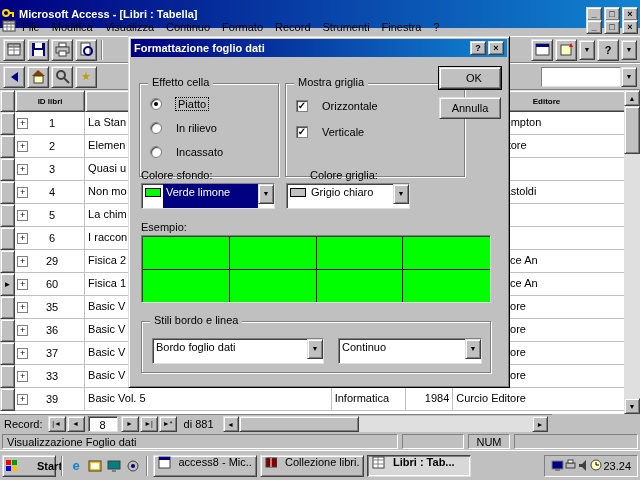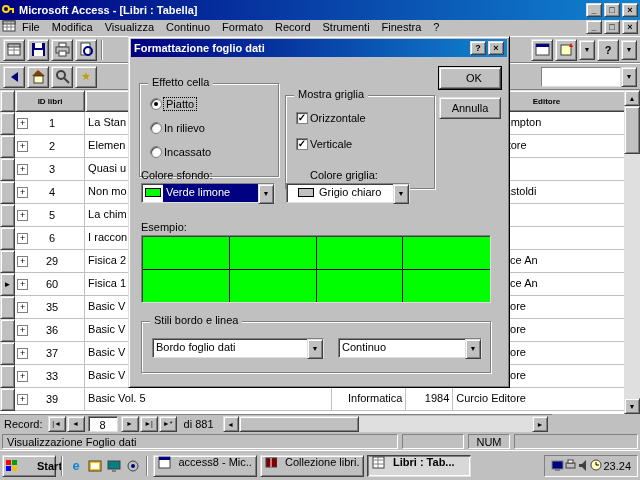--- a/index.html
+++ b/index.html
@@ -8,21 +8,21 @@
             font-family:"Liberation Sans", sans-serif; font-size:11px; color:#000; overflow:hidden; }
 
   .abs { position:absolute; }
   .raised { background:#c0c0c0; border:1px solid; border-color:#dfdfdf #404040 #404040 #dfdfdf;
             box-shadow: inset 1px 1px 0 #fff, inset -1px -1px 0 #808080; }
   .sunkenp { border:1px solid; border-color:#808080 #fff #fff #808080; }
   .field { background:#fff; border:1px solid; border-color:#808080 #dfdfdf #dfdfdf #808080;
            box-shadow: inset 1px 1px 0 #404040, inset -1px -1px 0 #fff; }
 
   
-  .titlebar { left:0; top:0; width:640px; height:20px;
+  .titlebar { left:0; top:0; width:640px; height:28px;
               background:linear-gradient(90deg,#000080,#1084d0);
               color:#fff; font-weight:bold; display:flex; align-items:center; gap:3px; padding:0 2px; }
   .titletext { flex:1; white-space:nowrap; overflow:hidden; }
   .wbtn { width:16px; height:14px; font-size:9px; font-weight:bold; text-align:center;
           line-height:12px; cursor:default; color:#000; }
   .wbtns { display:flex; gap:2px; }
 
   
   .menubar { left:0; top:18px; width:640px; height:18px; display:flex; align-items:center; padding:0 2px; }
   .menuitem { padding:1px 6px; white-space:nowrap; }
@@ -40,21 +40,21 @@
   .droparrow { width:16px; height:20px; font-size:7px; text-align:center; line-height:18px; }
 
   
   .tablearea { left:0; top:90px; width:640px; height:324px; background:#fff; overflow:hidden; }
   .tr { display:flex; height:23px; }
   .tr.head { height:22px; }
   .td { border-right:1px solid #c0c0c0; border-bottom:1px solid #c0c0c0;
         overflow:hidden; white-space:nowrap; padding:4px 3px 0 3px; }
   .th { font-weight:bold; text-align:center; padding-top:4px; }
   .w-sel { width:17px; padding:0; } .w-id { width:80px; } .w-tit { width:283px; }
-  .w-gen { width:85px;text-align:right; } .w-ann { width:53px; text-align:right; } .w-edi { width:214px; }
+  .w-gen { width:85px; } .w-ann { width:53px; text-align:right; } .w-edi { width:214px; }
   .selcell { background:#c0c0c0; border:1px solid; border-color:#dfdfdf #404040 #404040 #dfdfdf;
              box-shadow: inset 1px 1px 0 #fff, inset -1px -1px 0 #808080;
              font-size:8px; text-align:center; line-height:21px; padding:0; }
   .idcell { display:flex; align-items:center; padding:0 2px; }
   .expandbox { width:11px; height:11px; background:#fff; border:1px solid #808080;
                font-size:9px; line-height:9px; text-align:center; margin-right:2px; flex:0 0 auto; }
   .idnum { flex:1; text-align:center; padding-right:8px; }
 
   
   .vscroll { left:624px; top:90px; width:16px; height:324px; background:#dfdfdf; z-index:20; }
@@ -98,33 +98,33 @@
   .dialog { left:128px; top:36px; width:382px; height:352px; background:#c0c0c0; z-index:50;
             border:1px solid; border-color:#dfdfdf #000 #000 #dfdfdf;
             box-shadow: inset 1px 1px 0 #fff, inset -1px -1px 0 #808080; }
   .dtitle { position:absolute; left:2px; top:2px; right:2px; height:18px;
             background:linear-gradient(90deg,#000080,#1084d0); color:#fff; font-weight:bold;
             display:flex; align-items:center; padding:0 3px; }
   .dtitletext { flex:1; }
   .group { position:absolute; border:1px solid #808080;
            box-shadow: inset 1px 1px 0 #fff, 1px 1px 0 #fff; }
   .legend { position:absolute; top:-8px; left:8px; background:#c0c0c0; padding:0 4px; }
-  .optrow { position:absolute; left:10px; display:flex; align-items:flex-end; gap:2px; }
+  .optrow { position:absolute; left:10px; display:flex; align-items:flex-end; gap:14px; }
   .radio { width:12px; height:12px; border-radius:50%; background:#fff; border:1px solid #808080;
            box-shadow: inset 1px 1px 1px #404040; flex:0 0 auto; }
   .radio.sel::after { content:""; display:block; width:4px; height:4px; border-radius:50%;
                       background:#000; margin:3px; }
   .focuslbl { outline:1px dotted #000; padding:0 2px; }
   .cb { width:12px; height:12px; background:#fff; border:1px solid #808080;
         box-shadow: inset 1px 1px 1px #404040; font-size:10px; font-weight:bold;
         line-height:10px; text-align:center; flex:0 0 auto; }
   .dbtn { position:absolute; width:62px; height:22px; text-align:center; padding-top:4px; }
   .dbtn.default { outline:1px solid #000;padding-left:8px; }
   .dlabel { position:absolute; }
-  .combo { position:absolute; height:20px; display:flex; background:#fff;
+  .combo { position:absolute; height:26px; display:flex; background:#fff;
            border:1px solid; border-color:#808080 #dfdfdf #dfdfdf #808080;
            box-shadow: inset 1px 1px 0 #404040; }
   .combo .swatch { width:16px; height:9px; margin:4px 2px 0 3px; border:1px solid #000; flex:0 0 auto; }
   .combo .ctext { flex:1; padding:2px 3px 0 3px; overflow:hidden; white-space:nowrap; }
   .combo.focus .ctext { background:#000080; color:#fff; }
   .sample { position:absolute; background:#00ff00; border:1px solid; padding:0;
             border-color:#808080 #dfdfdf #dfdfdf #808080; box-shadow: inset 1px 1px 0 #404040;
             background-image:
               linear-gradient(#000,#000), linear-gradient(#000,#000), linear-gradient(#000,#000),
               linear-gradient(#000,#000);
@@ -534,21 +534,21 @@
       <span class="optrow" style="top:38px;">
         <span class="radio"></span>
         <span>In rilievo</span>
       </span>
       <span class="optrow" style="top:62px;">
         <span class="radio"></span>
         <span>Incassato</span>
       </span>
     </div>
 
-    <div class="group" style="left:156px; top:46px; width:150px; height:94px;margin-top:12px;">
+    <div class="group" style="left:156px; top:46px; width:180px; height:94px;">
       <span class="legend">Mostra griglia</span>
       <span class="optrow" style="top:16px;">
         <span class="cb">✓</span>
         <span>Orizzontale</span>
       </span>
       <span class="optrow" style="top:42px;">
         <span class="cb">✓</span>
         <span>Verticale</span>
       </span>
     </div>
@@ -557,21 +557,21 @@
     <span class="dbtn raised" style="left:310px; top:60px;">Annulla</span>
 
     <span class="dlabel" style="left:12px; top:132px;">Colore sfondo:</span>
     <span class="combo focus" style="left:12px; top:146px; width:134px;">
       <span class="swatch" style="background:#00ff00;"></span>
       <span class="ctext">Verde limone</span>
       <span class="droparrow raised">▼</span>
     </span>
 
     <span class="dlabel" style="left:157px; top:132px;padding-left:24px;">Colore griglia:</span>
-    <span class="combo" style="left:157px; top:146px; width:124px;padding-left:8px;">
+    <span class="combo" style="left:157px; top:146px; width:124px;">
       <span class="swatch" style="background:#c0c0c0;"></span>
       <span class="ctext">Grigio chiaro</span>
       <span class="droparrow raised">▼</span>
     </span>
 
     <span class="dlabel" style="left:12px; top:184px;">Esempio:</span>
     <span class="sample abs" style="left:12px; top:198px; width:350px; height:68px;"></span>
 
     <div class="group" style="left:12px; top:284px; width:350px; height:52px;">
       <span class="legend">Stili bordo e linea</span>

